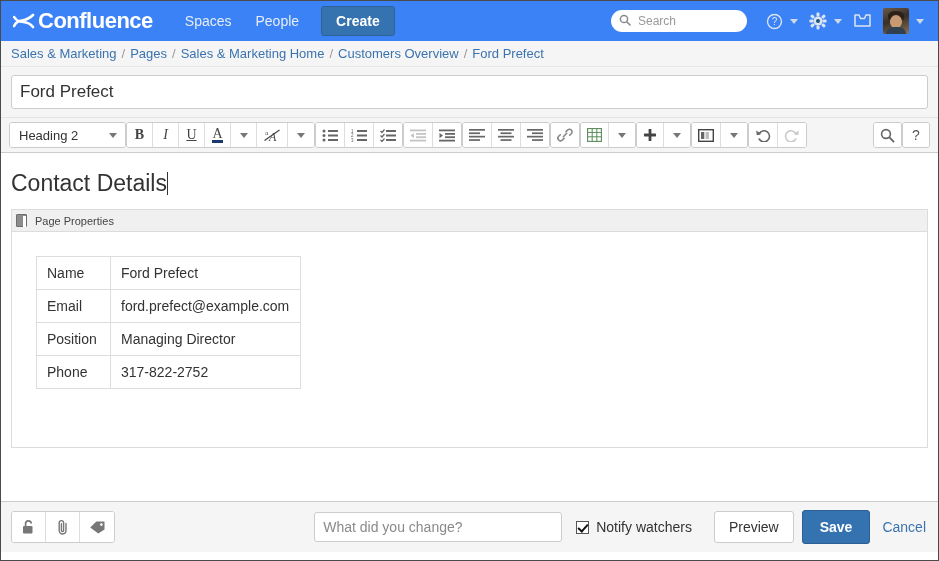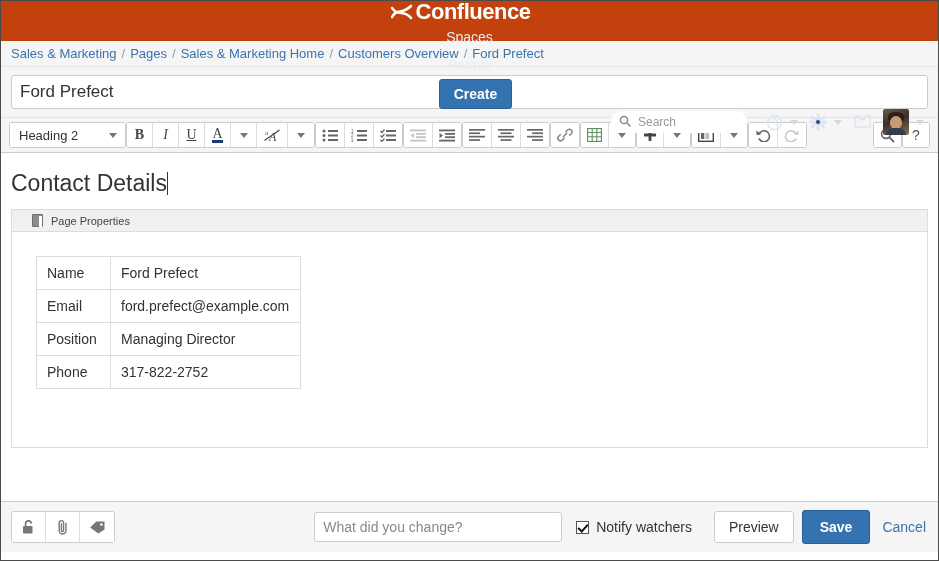--- a/index.html
+++ b/index.html
@@ -14,26 +14,25 @@
     width: 939px; height: 561px;
     border: 1px solid #4a4a4a;
     position: relative;
     background: #fff;
     overflow: hidden;
   }
 
   
   .hdr {
     height: 40px;
-    background: #c2410c;
+    background: #3b82f6;
     display: flex;
     align-items: center;
     padding: 0 8px 0 12px;
     position: relative;
-    flex-direction: column;
   }
   .logo {
     display: flex; align-items: center;
     color: #fff;
     font-size: 22px;
     font-weight: bold;
     letter-spacing: -0.5px;
     margin-right: 22px;
     line-height: 1;
   }
@@ -238,21 +237,21 @@
   .macro {
     border: 1px solid #dcdcdc;
     background: #fff;
     margin-top: 2px;
   }
   .macro-hd {
     background: #f0f0f0;
     border-bottom: 1px solid #dcdcdc;
     height: 22px;
     display: flex; align-items: center;
-    padding: 0 20px;
+    padding: 0 4px;
     font-size: 11px;
     color: #444;
     gap: 8px;
   }
   .macro-icon {
     width: 11px; height: 13px;
     background: #8c8c8c;
     border: 1px solid #6f6f6f;
     border-radius: 1px;
     position: relative;

